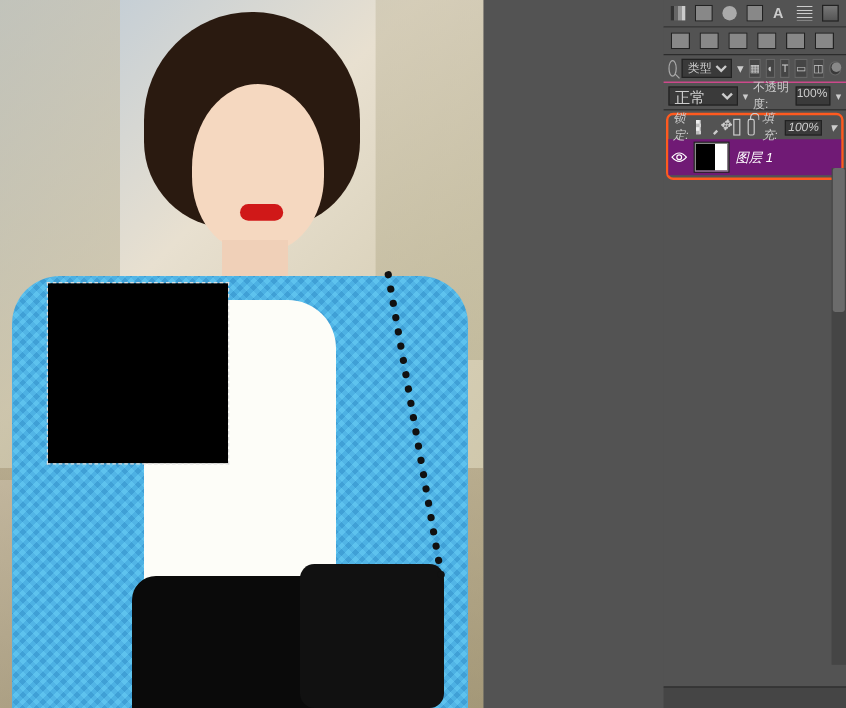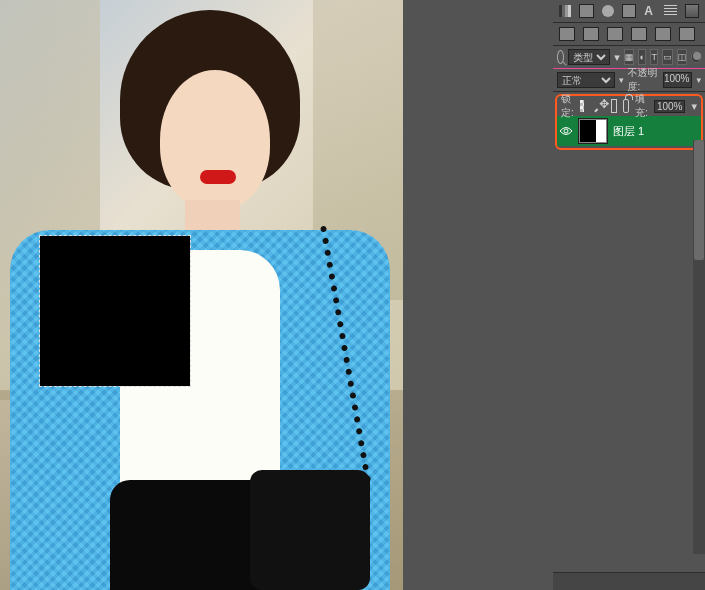--- a/index.html
+++ b/index.html
@@ -48,40 +48,40 @@
   .tab.active{background:#535353;color:#e8e8e8;}
   .tabmenu{position:absolute;right:4px;top:4px;width:14px;height:12px;background:repeating-linear-gradient(#ccc 0 1px,transparent 1px 3px);}
   .filterrow{height:22px;display:flex;align-items:center;padding:0 4px;gap:4px;border-bottom:1px solid #ec4899;}
   .filterrow .search-icon{width:12px;height:12px;border:1px solid #aaa;border-radius:50%;position:relative;}
   .filterrow .search-icon::after{content:"";position:absolute;width:5px;height:1px;background:#aaa;right:-4px;bottom:-1px;transform:rotate(45deg);}
   .filterrow select{background:#3a3a3a;border:1px solid #222;color:#ccc;font-size:10px;height:16px;}
   .filterrow .ficon{width:14px;height:14px;border:1px solid #666;display:inline-flex;align-items:center;justify-content:center;font-size:9px;color:#ccc;background:#454545;cursor:pointer;}
   .filterrow .toggle{margin-left:auto;width:18px;height:10px;border:1px solid #666;border-radius:5px;position:relative;background:#3a3a3a;cursor:pointer;}
   .filterrow .toggle::after{content:"";position:absolute;width:8px;height:8px;border-radius:50%;background:#888;left:1px;top:0;}
   .blendrow{height:22px;display:flex;align-items:center;padding:0 4px;gap:4px;border-bottom:1px solid #2c2c2c;}
-  .blendrow select{background:#3a3a3a;border:1px solid #222;color:#ccc;font-size:10px;height:16px;flex:0 0 58px;}
+  .blendrow select{background:#3a3a3a;border:1px solid #222;color:#ccc;font-size:13px;height:16px;flex:0 0 58px;}
   .blendrow .lbl{font-size:10px;color:#ccc;}
   .blendrow .pct{background:#3a3a3a;border:1px solid #222;color:#ccc;font-size:10px;height:14px;width:34px;text-align:right;padding-right:2px;}
   .blendrow .chev{font-size:9px;color:#ccc;}
   
-  .highlight-wrap{border:2px solid #ff5a1f;border-radius:6px;margin:2px 2px;padding-bottom:2px;}
+  .highlight-wrap{border:2px solid #ff5a1f;border-radius:6px;margin:2px 2px;padding-bottom:2px;font-style:italic;}
   .lockrow{height:20px;display:flex;align-items:center;padding:0 4px;gap:6px;}
   .lockrow .ic{width:12px;height:12px;display:inline-block;}
   .ic-trans{background:repeating-conic-gradient(#bbb 0 25%,#eee 0 50%) 0 0/6px 6px;}
   .ic-brush{border-bottom:2px solid #ccc;transform:rotate(-45deg);width:10px;}
   .ic-move{position:relative;}
   .ic-move::before{content:"✥";color:#ccc;font-size:12px;position:absolute;top:-3px;left:-1px;}
   .ic-frame{border:1px solid #ccc;}
   .ic-lock{width:10px;height:8px;border:1px solid #ccc;border-radius:2px;position:relative;}
   .ic-lock::before{content:"";position:absolute;width:6px;height:5px;border:1px solid #ccc;border-bottom:none;border-radius:4px 4px 0 0;left:1px;top:-6px;}
   .lockrow .lbl{font-size:10px;}
   .lockrow .pct{background:#3a3a3a;border:1px solid #222;font-size:10px;padding:0 2px;}
   
   .layer{height:30px;display:flex;align-items:center;padding:0 2px;gap:6px;}
-  .layer.selected{background:#15803d;color:#fff;}
+  .layer.selected{background:#701a75;color:#fff;}
   .eye{width:14px;height:14px;display:flex;align-items:center;justify-content:center;cursor:pointer;}
   .eye svg{width:14px;height:10px;}
   .thumb{width:26px;height:22px;border:1px solid #888;box-shadow:0 0 0 1px #222;}
   .thumb.t1{background:linear-gradient(90deg,#000 0 60%,#fff 60% 100%);}
   .thumb.t2{background:linear-gradient(135deg,#b8c8d8,#3a8ac5 40%,#f5d8c0 55%,#0a0a0a 80%);}
   .layer .name{font-size:11px;}
   .layer .lockicon{margin-left:auto;margin-right:4px;}
   
   .vscroll{position:absolute;right:0;top:140px;width:12px;bottom:18px;background:#454545;}
   .vscroll .thumb-bar{position:absolute;top:0;left:1px;right:1px;height:120px;background:#6b6b6b;border-radius:2px;}

